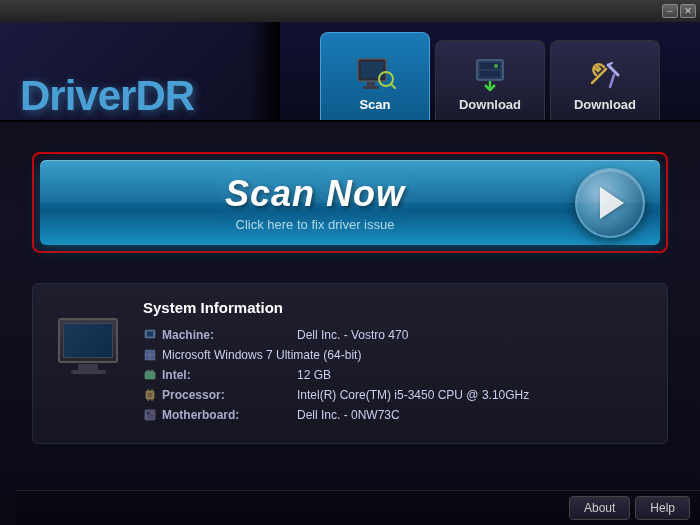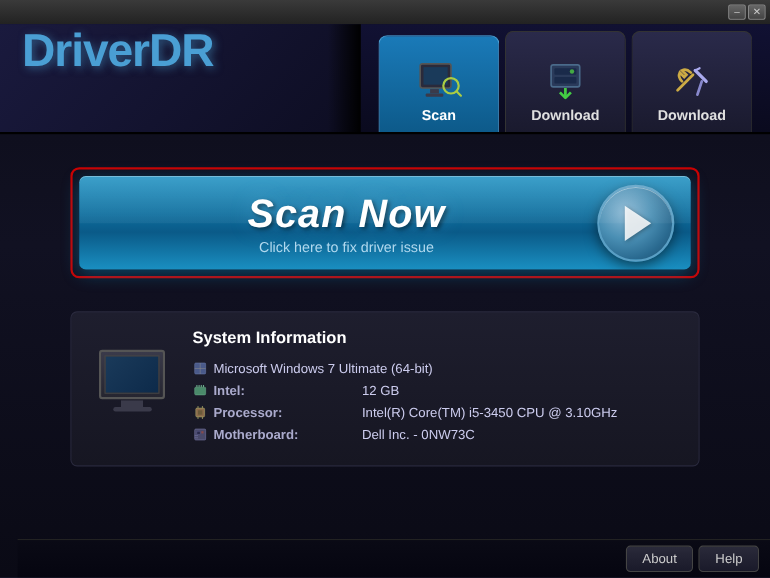--- a/index.html
+++ b/index.html
@@ -56,23 +56,23 @@
     .header {
       display: flex;
       align-items: stretch;
       height: 100px;
       background: linear-gradient(to bottom, #111133 0%, #0a0a1e 100%);
       border-bottom: 2px solid #000;
     }
 
     
     .logo-area {
-      width: 328px;
-      display: flex;
-      align-items: flex-start;
+      width: 280px;
+      display: flex;
+      align-items: flex-end;
       padding-left: 20px;
       background: linear-gradient(135deg, #1a1a3e 0%, #0d0d22 100%);
       position: relative;
     }
 
     .logo-area::after {
       content: '';
       position: absolute;
       right: 0;
       top: 0;
@@ -99,21 +99,21 @@
       gap: 5px;
       padding-top: 10px;
     }
 
     .nav-tab {
       display: flex;
       flex-direction: column;
       align-items: center;
       justify-content: flex-end;
       width: 110px;
-      height: 92px;
+      height: 80px;
       cursor: pointer;
       border-radius: 8px 8px 0 0;
       padding-bottom: 8px;
       background: linear-gradient(to bottom, #2a2a4a, #1a1a2e);
       border: 1px solid #333;
       border-bottom: none;
       position: relative;
       transition: background 0.2s;
     }
 
@@ -133,21 +133,21 @@
       font-weight: bold;
     }
 
     .nav-tab.active .tab-label {
       color: #ffffff;
       text-align: right;
     }
 
     
     .content {
-      padding: 30px 64px;
+      padding: 30px 32px;
     }
 
     
     .scan-now-wrapper {
       border: 2px solid #cc0000;
       border-radius: 8px;
       padding: 6px;
       margin-bottom: 30px;
       background: transparent;
     }
@@ -427,20 +427,30 @@
         <div class="monitor-body">
           <div class="monitor-screen"></div>
         </div>
         <div class="monitor-stand"></div>
         <div class="monitor-base"></div>
       </div>
 
       <div class="sys-info-content">
         <div class="sys-info-title">System Information</div>
 
+        <div class="info-row">
+          <div class="info-icon">
+              <svg width="12" height="12">
+                <rect x="1" y="1" width="10" height="8" rx="1" fill="#4a6a8a" stroke="#6a8aaa" stroke-width="0.5"></rect>
+                <rect x="3" y="2.5" width="6" height="5" fill="#1a3a5a"></rect>
+              </svg>
+            </div>
+          <span class="info-label">Machine:</span>
+          <span class="info-value">Dell Inc. - Vostro 470</span>
+        </div>
 
         <div class="info-row">
           <div class="info-icon">
               <svg width="12" height="12">
                 <rect x="1" y="1" width="10" height="10" rx="1" fill="#4a5a8a" stroke="#6a7aaa" stroke-width="0.5"></rect>
                 <line x1="6" y1="1" x2="6" y2="11" stroke="#888" stroke-width="0.5"></line>
                 <line x1="1" y1="6" x2="11" y2="6" stroke="#888" stroke-width="0.5"></line>
               </svg>
             </div>
           <span class="info-value">Microsoft Windows 7 Ultimate  (64-bit)</span>

